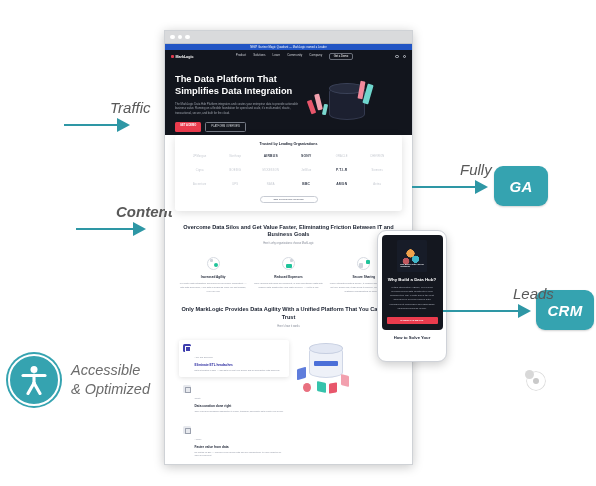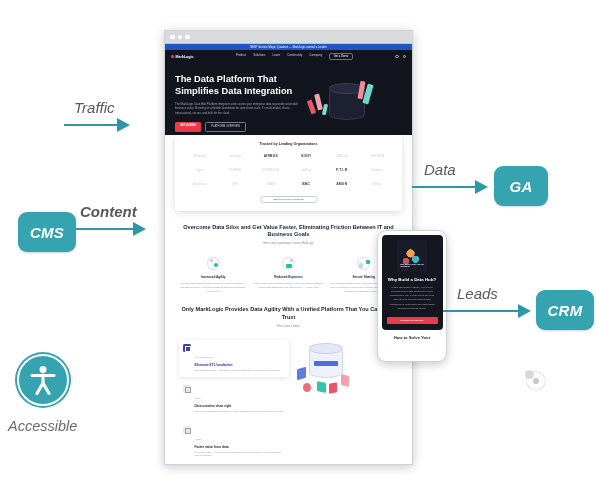--- a/index.html
+++ b/index.html
@@ -41,40 +41,41 @@
     border-bottom: 7px solid transparent;
     border-left: 13px solid #2e97a5;
     transform: translateY(-50%);
   }
   .arrow-label {
     position: absolute;
     font-style: italic;
     color: #595959;
     font-size: 15px;
     white-space: nowrap;
+    margin-left: 36px;
   }
 
   #arrow-traffic { left: 64px;  top: 118px; width: 66px; height: 14px; }
   #arrow-traffic .shaft { width: 54px; }
   #label-traffic { left: 74px; top: 99px; }
 
   #arrow-content { left: 76px; top: 222px; width: 70px; height: 14px; }
   #arrow-content .shaft { width: 58px; }
   #label-content { left: 80px; top: 203px; font-weight: bold; }
 
   #arrow-data { left: 412px; top: 180px; width: 76px; height: 14px; }
   #arrow-data .shaft { width: 64px; }
   #label-data { left: 424px; top: 161px; }
 
   #arrow-leads { left: 443px; top: 304px; width: 88px; height: 14px; }
   #arrow-leads .shaft { width: 76px; }
-  #label-leads { left: 457px; top: 285px; }
-
-  
-  #a11y-group { position: absolute; left: 8px; top: 354px; display: flex; align-items: center; gap: 11px; flex-direction: column; }
+  #label-leads { left: 477px; top: 285px; }
+
+  
+  #a11y-group { position: absolute; left: 8px; top: 354px; display: flex; align-items: center; gap: 11px; }
   #a11y-icon {
     width: 52px; height: 52px; border-radius: 50%;
     background: #35a3b0;
     border: 2px solid #ffffff;
     box-shadow: 0 0 0 2px #35a3b0;
     display: flex; align-items: center; justify-content: center;
     flex: none;
   }
   #a11y-text {
     font-style: italic; color: #6b6b6b;
@@ -383,60 +384,60 @@
       <div id="phone-thumb">
         <span id="phone-thumb-cap">Why Build a Data Hub for Healthcare</span>
       </div>
       <div id="phone-h">Why Build a Data Hub?</div>
       <div id="phone-p">In this introductory eBook, Ken Krupa provides fellow data architects a clear argument for why a data hub is the best approach for solving modern data management challenges and addressing changing business needs.</div>
       <div id="phone-btn">DOWNLOAD EBOOK</div>
     </div>
     <div id="phone-foot">How to Solve Your</div>
   </div>
 
-  <div class="badge" id="badge-cms">CMS</div>
   <div class="badge" id="badge-crm">CRM</div>
   <div class="badge" id="badge-ga">GA</div>
 
   <div class="arrow" id="arrow-traffic">
     <span class="shaft"></span>
     <span class="head"></span>
   </div>
   <div class="arrow-label" id="label-traffic">Traffic</div>
 
   <div class="arrow" id="arrow-content">
     <span class="shaft"></span>
     <span class="head"></span>
   </div>
   <div class="arrow-label" id="label-content">Content</div>
 
   <div class="arrow" id="arrow-data">
     <span class="shaft"></span>
     <span class="head"></span>
   </div>
-  <div class="arrow-label" id="label-data">Data</div>
+  <div class="arrow-label" id="label-data">Fully</div>
 
   <div class="arrow" id="arrow-leads">
     <span class="shaft"></span>
     <span class="head"></span>
   </div>
   <div class="arrow-label" id="label-leads">Leads</div>
 
   <div id="a11y-group">
     <div id="a11y-icon">
       <svg width="28" height="30" viewBox="0 0 28 30" aria-hidden="true">
         <circle cx="14" cy="4.6" r="3.5" fill="#ffffff"></circle>
         <path d="M3 10.5 L25 10.5" stroke="#ffffff" stroke-width="3.1" stroke-linecap="round"></path>
         <path d="M14 10 L14 19" stroke="#ffffff" stroke-width="3.1" stroke-linecap="round"></path>
         <path d="M14 18 L8 28.5" stroke="#ffffff" stroke-width="3.1" stroke-linecap="round"></path>
         <path d="M14 18 L20 28.5" stroke="#ffffff" stroke-width="3.1" stroke-linecap="round"></path>
       </svg>
     </div>
     <div id="a11y-text">
       <div>Accessible</div>
+      <div>&amp; Optimized</div>
     </div>
   </div>
 
   <div id="deco-ring">
     <span id="deco-ring-core"></span>
   </div>
 
 </div>
 
 </body></html>

